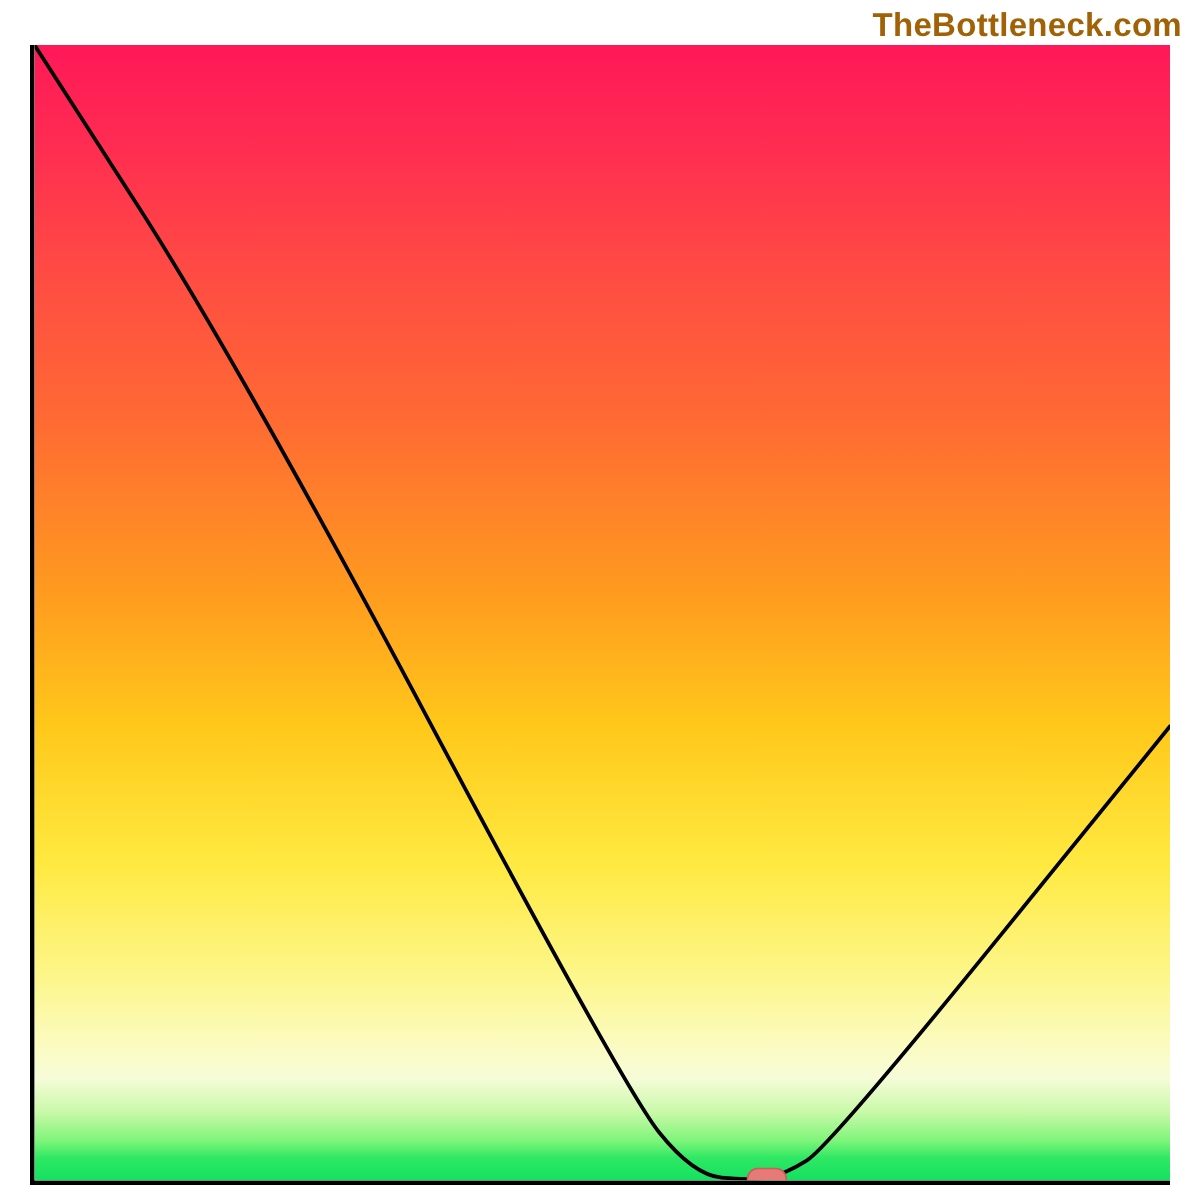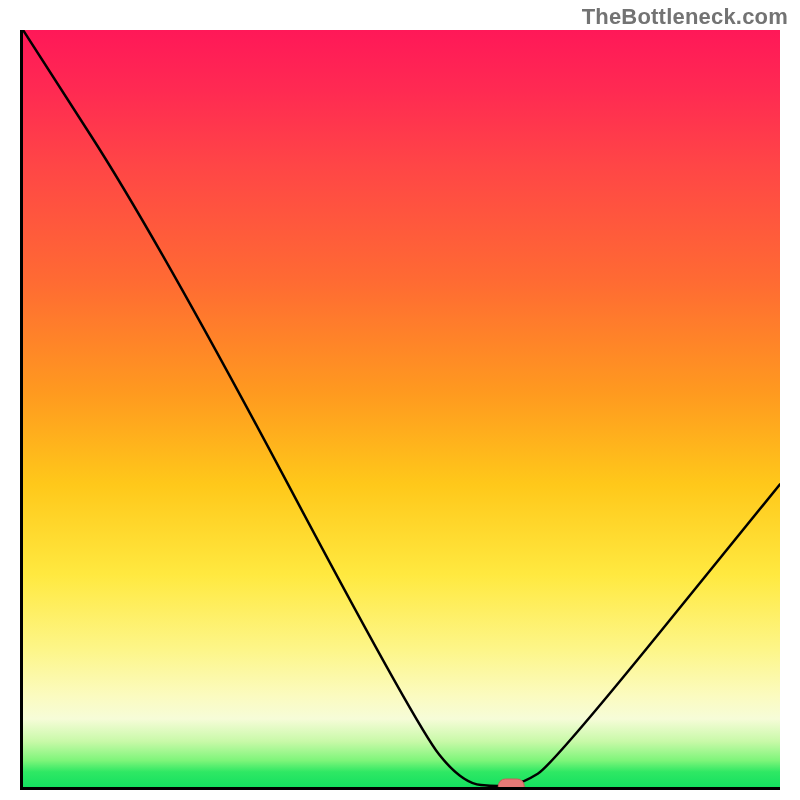--- a/index.html
+++ b/index.html
@@ -14,21 +14,21 @@
     position: relative;
     width: 800px;
     height: 800px;
   }
   .watermark {
     position: absolute;
     top: 4px;
     right: 12px;
     font-size: 22px;
     font-weight: bold;
-    color: #737373;
+    color: #a16207;
     letter-spacing: 0.2px;
   }
   .plot {
     position: absolute;
     left: 20px;
     top: 30px;
     width: 760px;
     height: 760px;
     border-left: 3px solid #000;
     border-bottom: 3px solid #000;

